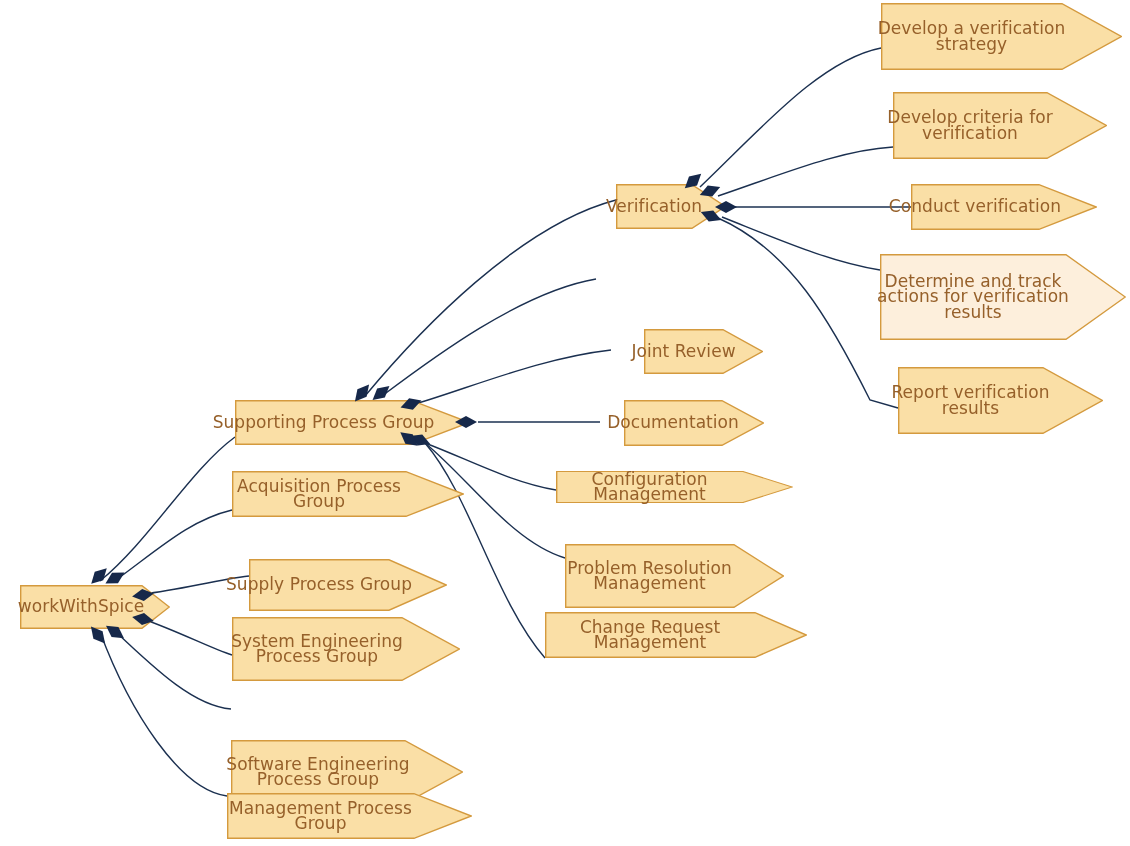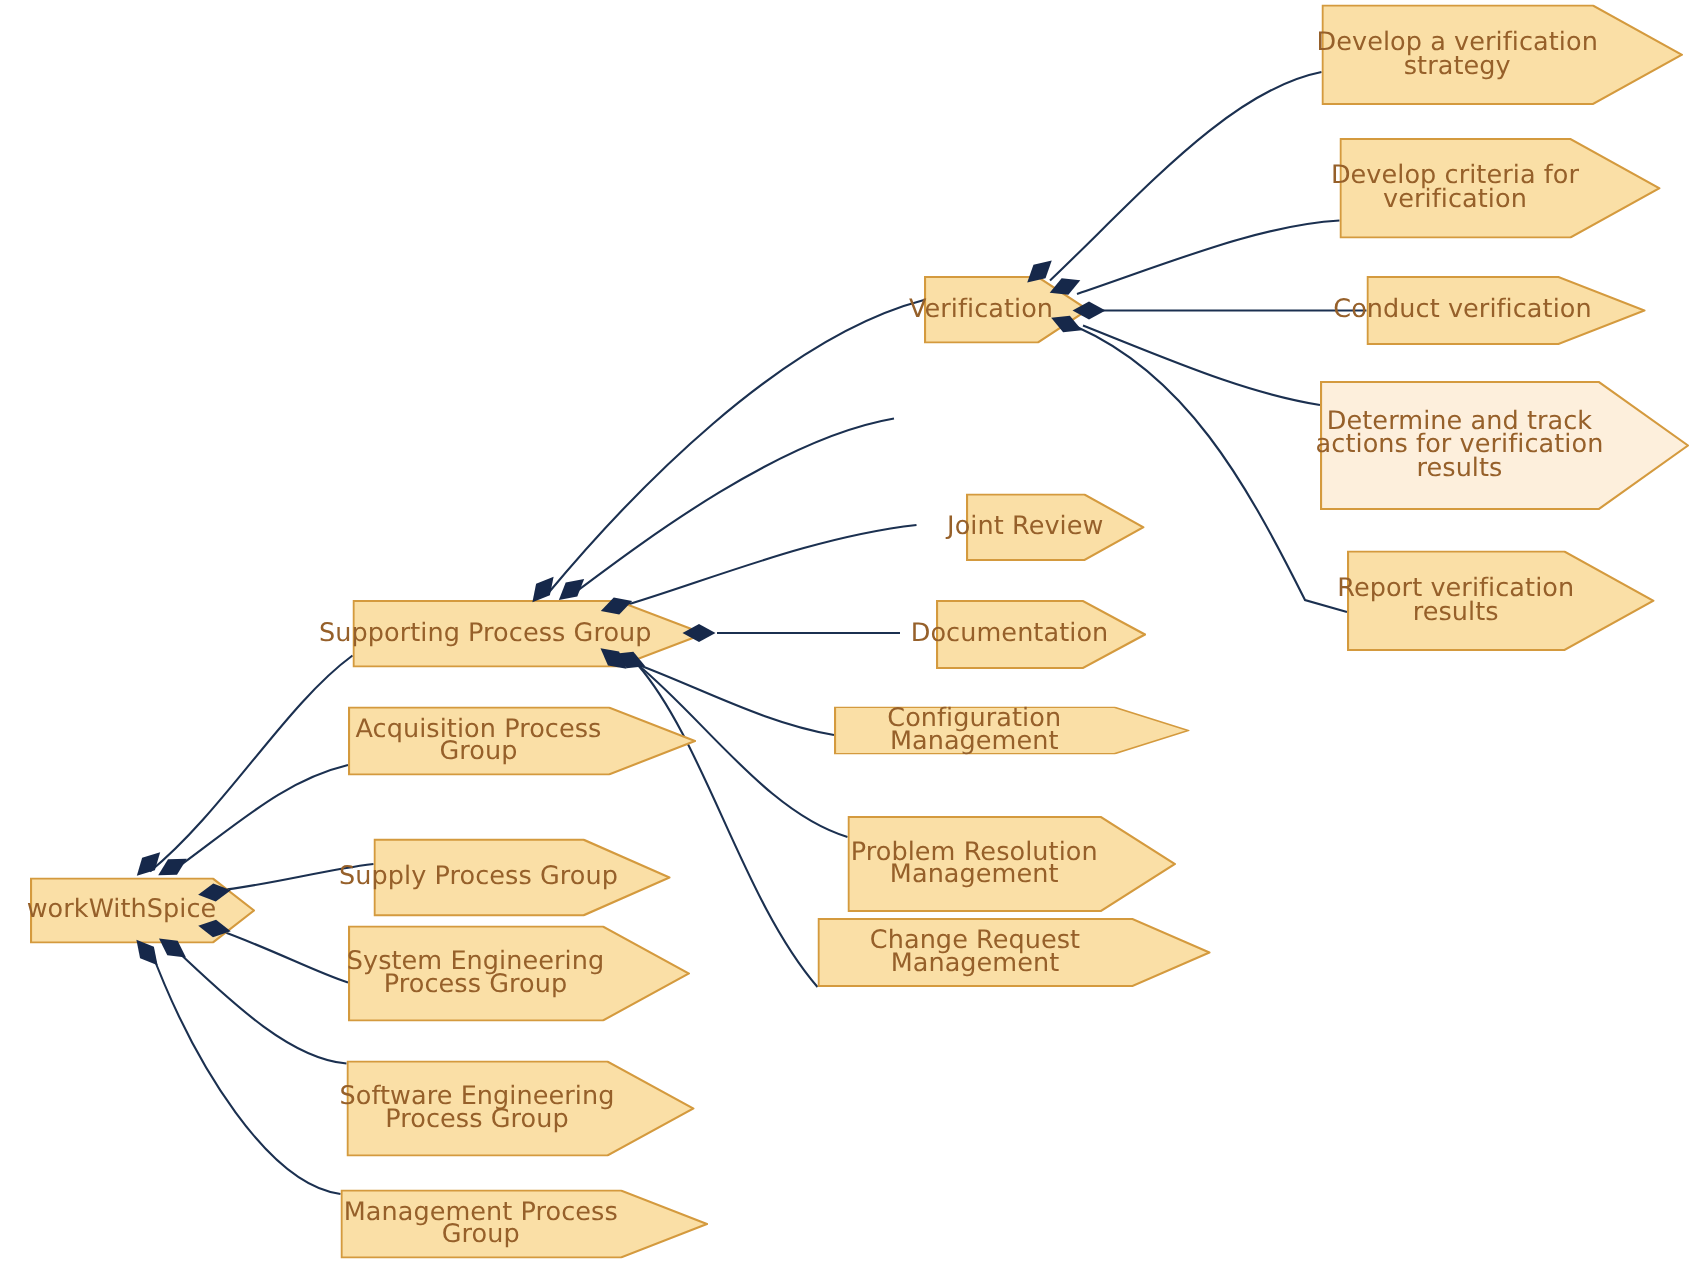--- a/index.html
+++ b/index.html
@@ -103,21 +103,21 @@
       <div class="node chev" style="left: 232px; top: 471px; width: 232px; height: 46px; --tipoff: 58px;"><svg class="node-shape" viewBox="0 0 232 46" preserveAspectRatio="none">
           <polygon points="0.7,0.7 174,0.7 231.3,23 174,45.3 0.7,45.3" fill="#FADFA6" stroke="#D49A3E" stroke-width="1.4" stroke-linejoin="miter"></polygon>
         </svg><span class="node-label">Acquisition Process Group</span></div>
       <div class="node chev" style="left: 249px; top: 543px; width: 198px; height: 52px; margin-top: 16px; --tipoff: 58px;"><svg class="node-shape" viewBox="0 0 198 46" preserveAspectRatio="none">
           <polygon points="0.7,0.7 140,0.7 197.3,23 140,45.3 0.7,45.3" fill="#FADFA6" stroke="#D49A3E" stroke-width="1.4" stroke-linejoin="miter"></polygon>
         </svg><span class="node-label">Supply Process Group</span></div>
       <div class="node chev" style="left: 232px; top: 617px; width: 228px; height: 64px; --tipoff: 58px;"><svg class="node-shape" viewBox="0 0 228 64" preserveAspectRatio="none">
           <polygon points="0.7,0.7 170,0.7 227.3,32 170,63.3 0.7,63.3" fill="#FADFA6" stroke="#D49A3E" stroke-width="1.4" stroke-linejoin="miter"></polygon>
         </svg><span class="node-label">System Engineering
 Process Group</span></div>
-      <div class="node chev" style="left: 231px; top: 707px; width: 232px; height: 64px; --tipoff: 58px;"><svg class="node-shape" viewBox="0 0 232 64" preserveAspectRatio="none">
+      <div class="node chev" style="left: 231px; top: 740px; width: 232px; height: 64px; --tipoff: 58px;"><svg class="node-shape" viewBox="0 0 232 64" preserveAspectRatio="none">
           <polygon points="0.7,0.7 174,0.7 231.3,32 174,63.3 0.7,63.3" fill="#FADFA6" stroke="#D49A3E" stroke-width="1.4" stroke-linejoin="miter"></polygon>
         </svg><span class="node-label">Software Engineering
 Process Group</span></div>
       <div class="node chev" style="left: 227px; top: 793px; width: 245px; height: 46px; justify-content: flex-end; --tipoff: 58px;"><svg class="node-shape" viewBox="0 0 245 46" preserveAspectRatio="none">
           <polygon points="0.7,0.7 187,0.7 244.3,23 187,45.3 0.7,45.3" fill="#FADFA6" stroke="#D49A3E" stroke-width="1.4" stroke-linejoin="miter"></polygon>
         </svg><span class="node-label">Management Process Group</span></div>
       <div class="node chev" style="left: 616px; top: 184px; width: 110px; height: 45px; --tipoff: 34px;"><svg class="node-shape" viewBox="0 0 110 45" preserveAspectRatio="none">
           <polygon points="0.7,0.7 76,0.7 109.3,22.5 76,44.3 0.7,44.3" fill="#FADFA6" stroke="#D49A3E" stroke-width="1.4" stroke-linejoin="miter"></polygon>
         </svg><span class="node-label">Verification</span></div>
       <div class="node chev" style="left: 611px; top: 329px; width: 119px; height: 45px; margin-left: 33px; --tipoff: 40px;"><svg class="node-shape" viewBox="0 0 119 45" preserveAspectRatio="none">

